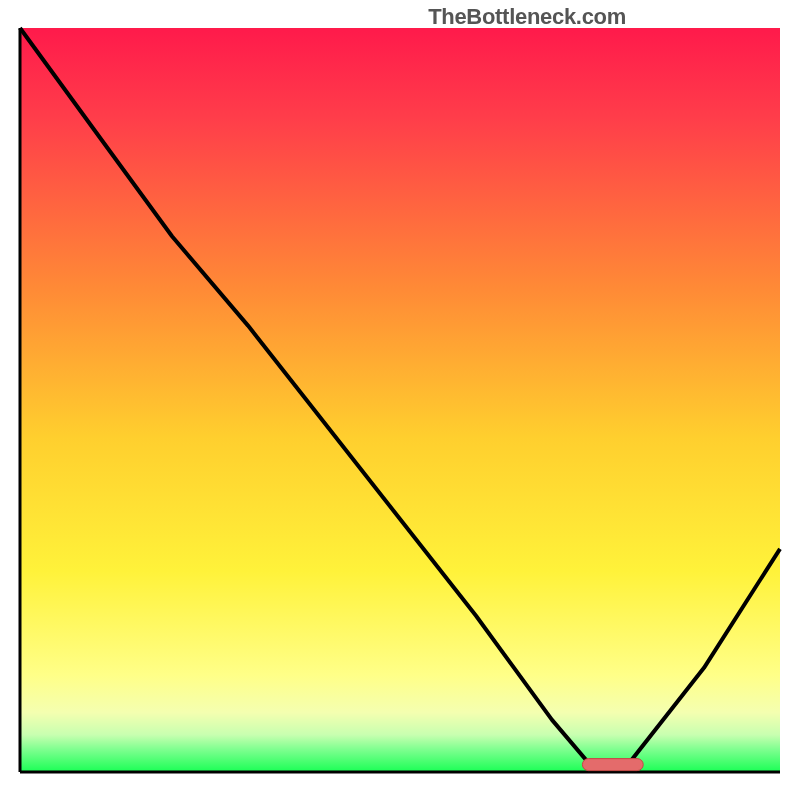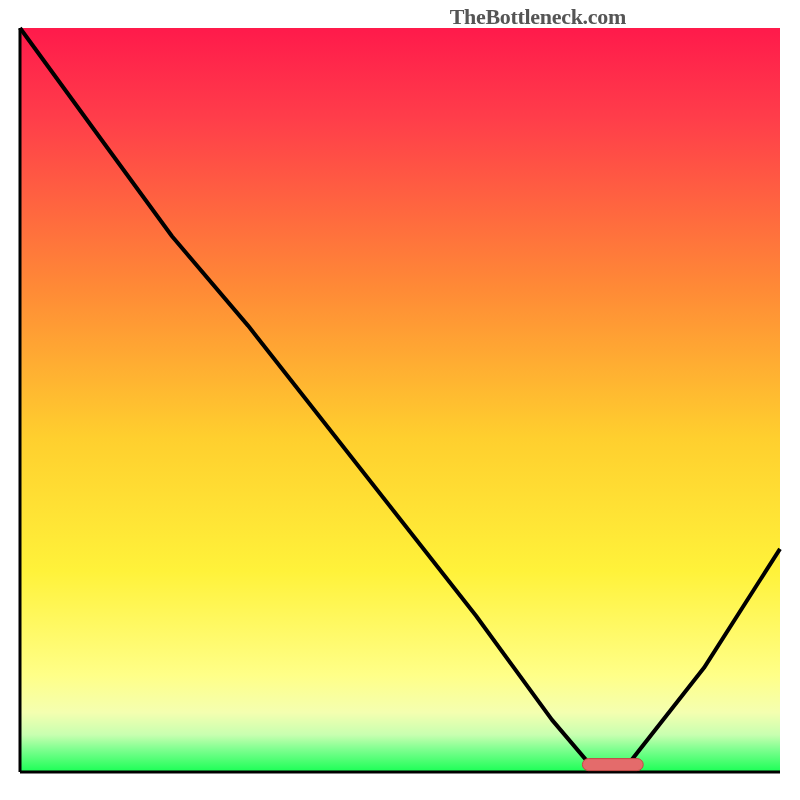--- a/index.html
+++ b/index.html
@@ -8,21 +8,20 @@
     width: 800px;
     height: 800px;
     overflow: hidden;
     background: #fff;
     font-family: Arial, Helvetica, sans-serif;
   }
   .container {
     position: relative;
     width: 636px;
     height: 800px;
-    font-family: Liberation Serif, serif;
   }
   .attribution {
     position: absolute;
     top: 4px;
     right: 10px;
     font-size: 22px;
     font-weight: 600;
     color: #555;
     letter-spacing: -0.3px;
     z-index: 10;

